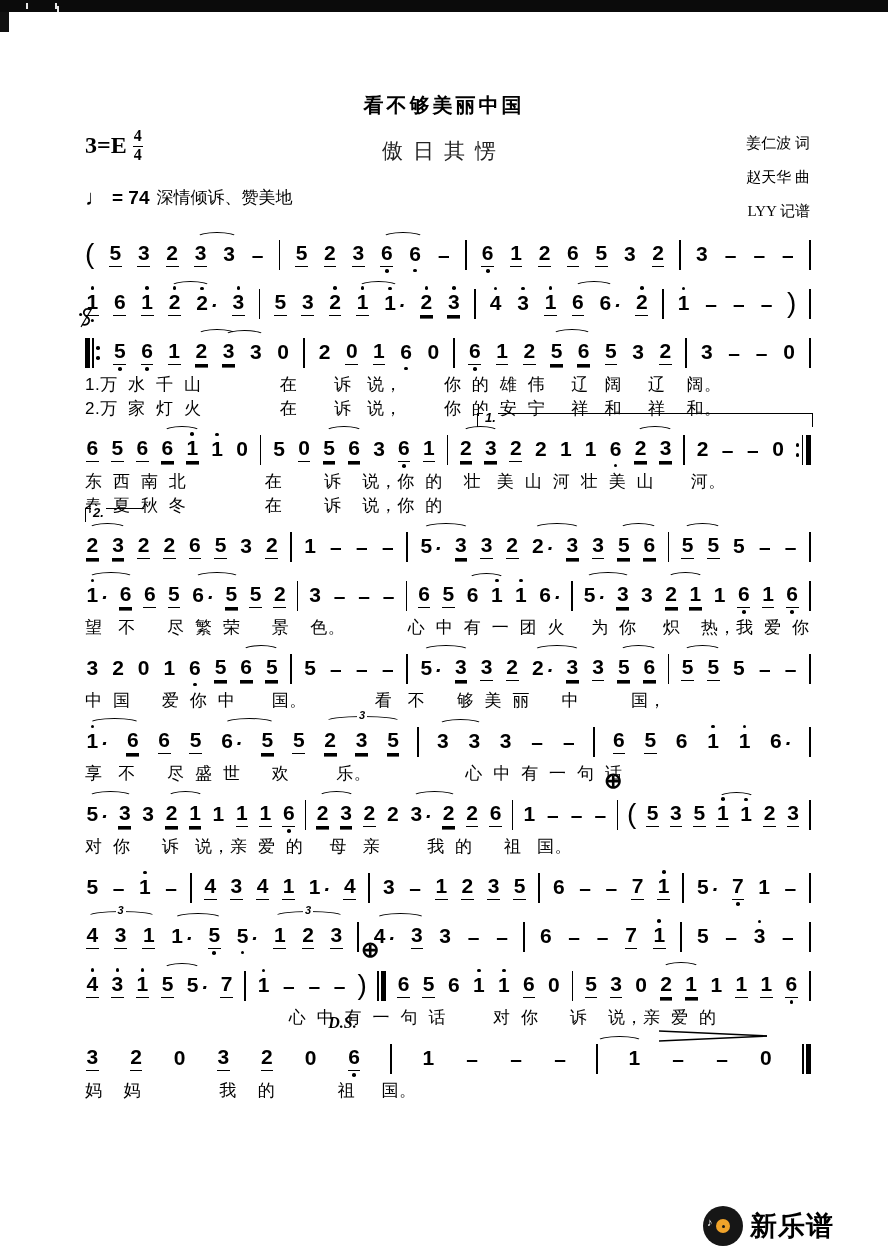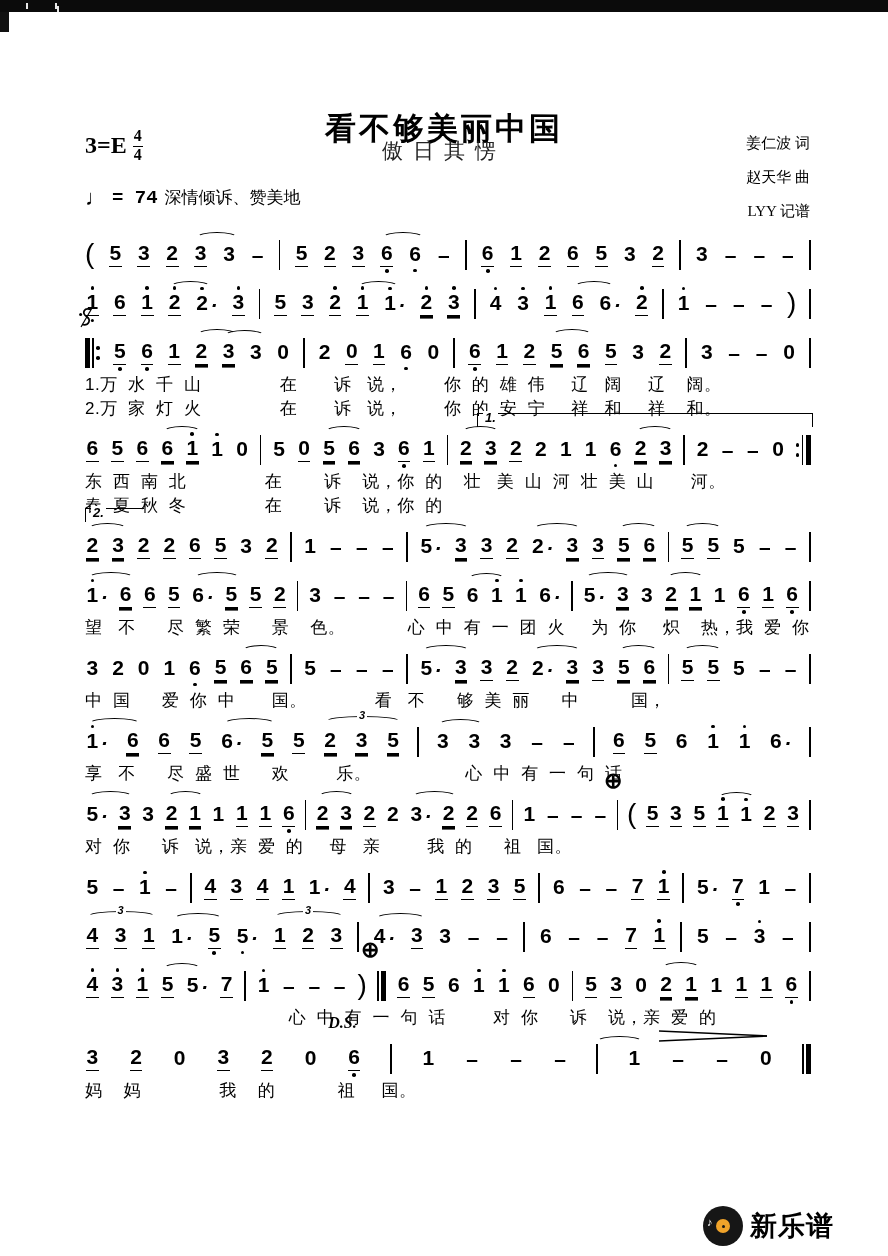--- a/index.html
+++ b/index.html
@@ -4,31 +4,31 @@
 <style>
   html,body{margin:0;padding:0;background:#fff;}
   body{width:888px;height:1256px;font-family:"Liberation Sans",sans-serif;color:#000;}
   .page{position:relative;width:888px;height:1256px;overflow:hidden;background:#fff;}
   .topstrip{position:absolute;top:0;left:0;width:888px;height:12px;background:#0b0b0b;}
   .tick{position:absolute;top:3px;width:2px;height:6px;background:#e8e8e8;}
   .edge-notch{position:absolute;left:0;top:12px;width:9px;height:20px;background:#111;}
 
   
   .title{position:absolute;top:92px;left:0;width:100%;text-align:center;
-         font-size:31px;font-weight:bold;letter-spacing:3px;margin-top:16px;}
+         font-size:20px;font-weight:bold;letter-spacing:3px;}
   .subtitle{position:absolute;top:137px;left:0;width:100%;text-align:center;
             font-size:21px;letter-spacing:10px;color:#222;font-family:"Liberation Serif",serif;}
   .keysig{position:absolute;top:128px;left:85px;display:flex;align-items:center;gap:6px;
           font-family:"Liberation Serif",serif;font-weight:bold;font-size:24px;}
   .ts{display:inline-flex;flex-direction:column;align-items:center;line-height:1;}
   .ts b{font-size:16px;line-height:1.05;}
   .ts b:first-child{border-bottom:1.4px solid #000;padding:0 1px 1px;}
   .tempo{position:absolute;top:186px;left:85px;display:flex;align-items:center;gap:5px;}
   .tempo .q{font-size:22px;line-height:1;}
-  .tempo .eq{font-size:19px;font-weight:bold;font-family:Liberation Mono, monospace;}
+  .tempo .eq{font-size:19px;font-weight:bold;}
   .tempo .expr{font-size:17px;font-family:"Liberation Serif",serif;margin-left:2px;}
   .credits{position:absolute;top:126px;right:78px;text-align:right;
            font-size:15px;line-height:34px;font-family:"Liberation Serif",serif;}
 
   
   .score{position:absolute;top:226px;left:85px;width:726px;}
   .system{position:relative;margin-bottom:6px;}
   .row{position:relative;display:flex;justify-content:space-between;align-items:center;
        height:40px;margin-top:9px;}
   .note{position:relative;padding:7px 1px 8px;font-weight:bold;font-size:21px;line-height:1;}

